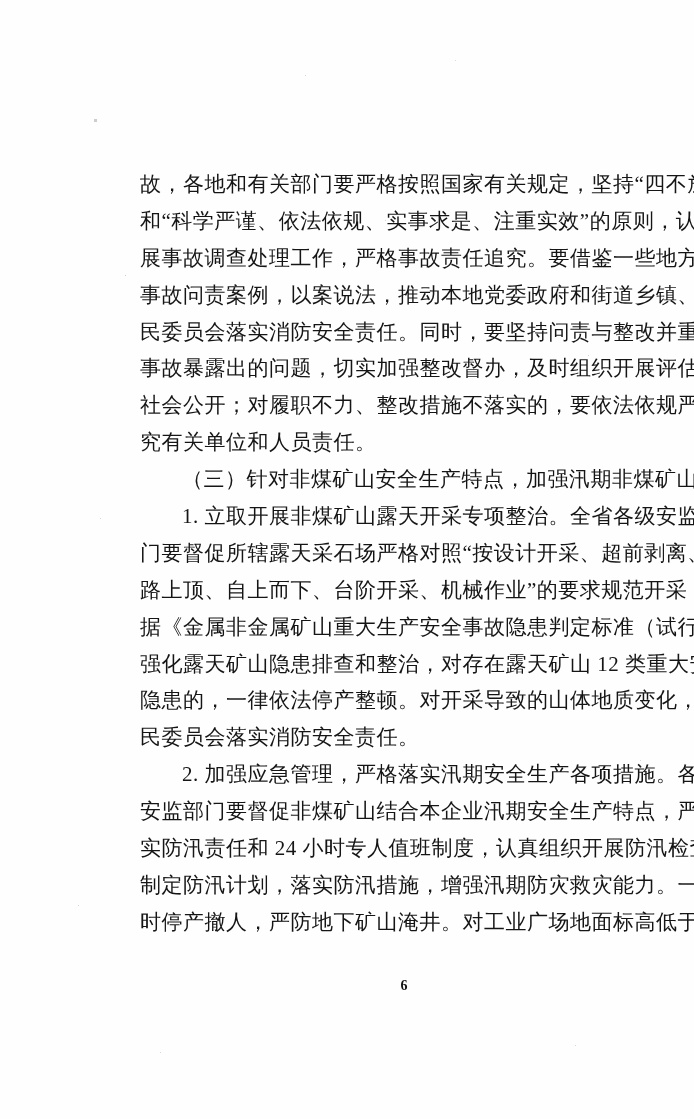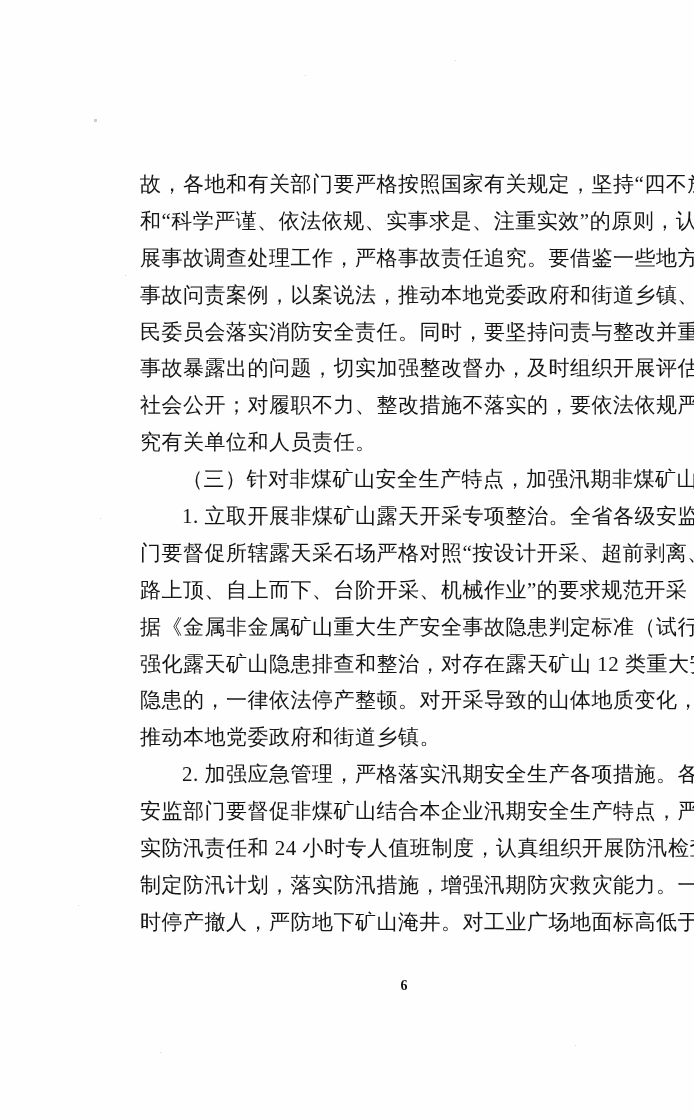--- a/index.html
+++ b/index.html
@@ -88,21 +88,21 @@
       <div class="line">事故暴露出的问题，切实加强整改督办，及时组织开展评估并向</div>
       <div class="line">社会公开；对履职不力、整改措施不落实的，要依法依规严肃追</div>
       <div class="line short">究有关单位和人员责任。</div>
       <div class="line indent">（三）针对非煤矿山安全生产特点，加强汛期非煤矿山的安</div>
       <div class="line indent">1. 立取开展非煤矿山露天开采专项整治。全省各级安监部</div>
       <div class="line">门要督促所辖露天采石场严格对照“按设计开采、超前剥离、道</div>
       <div class="line">路上顶、自上而下、台阶开采、机械作业”的要求规范开采，依</div>
       <div class="line">据《金属非金属矿山重大生产安全事故隐患判定标准（试行）》，</div>
       <div class="line">强化露天矿山隐患排查和整治，对存在露天矿山 12 类重大安全</div>
       <div class="line">隐患的，一律依法停产整顿。对开采导致的山体地质变化，要加</div>
-      <div class="line short">推动本地党委政府和街道乡镇。</div>
+      <div class="line short">民委员会落实消防安全责任。</div>
       <div class="line indent">2. 加强应急管理，严格落实汛期安全生产各项措施。各级</div>
       <div class="line">安监部门要督促非煤矿山结合本企业汛期安全生产特点，严格落</div>
       <div class="line">实防汛责任和 24 小时专人值班制度，认真组织开展防汛检查，</div>
       <div class="line">制定防汛计划，落实防汛措施，增强汛期防灾救灾能力。一是及</div>
       <div class="line">时停产撤人，严防地下矿山淹井。对工业广场地面标高低于当地</div>
     </div>
 
   <div class="page-number">6</div>
 </div>
 

